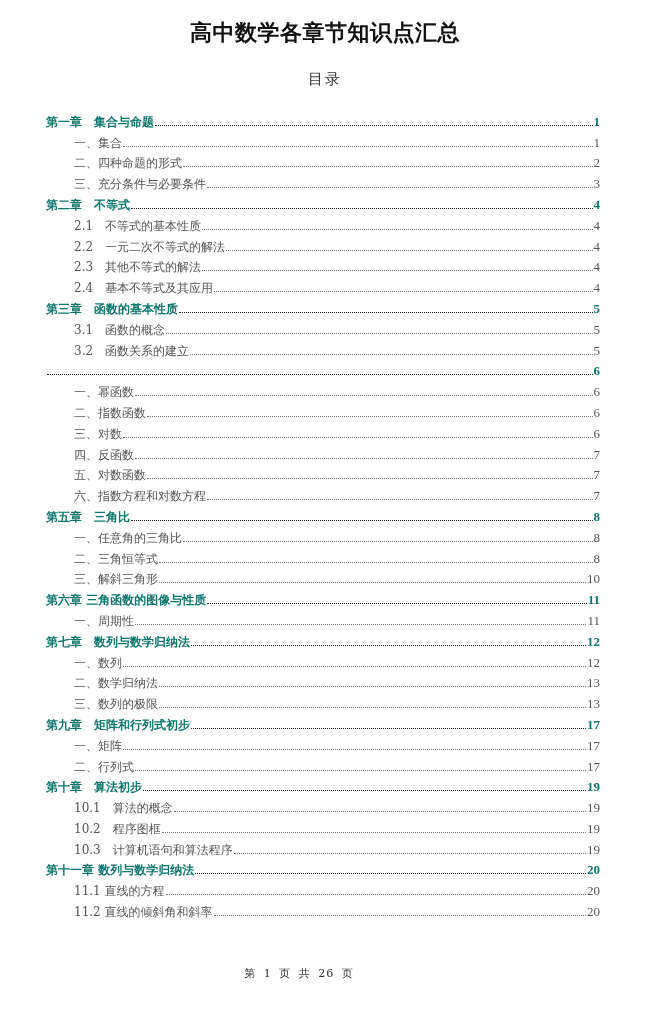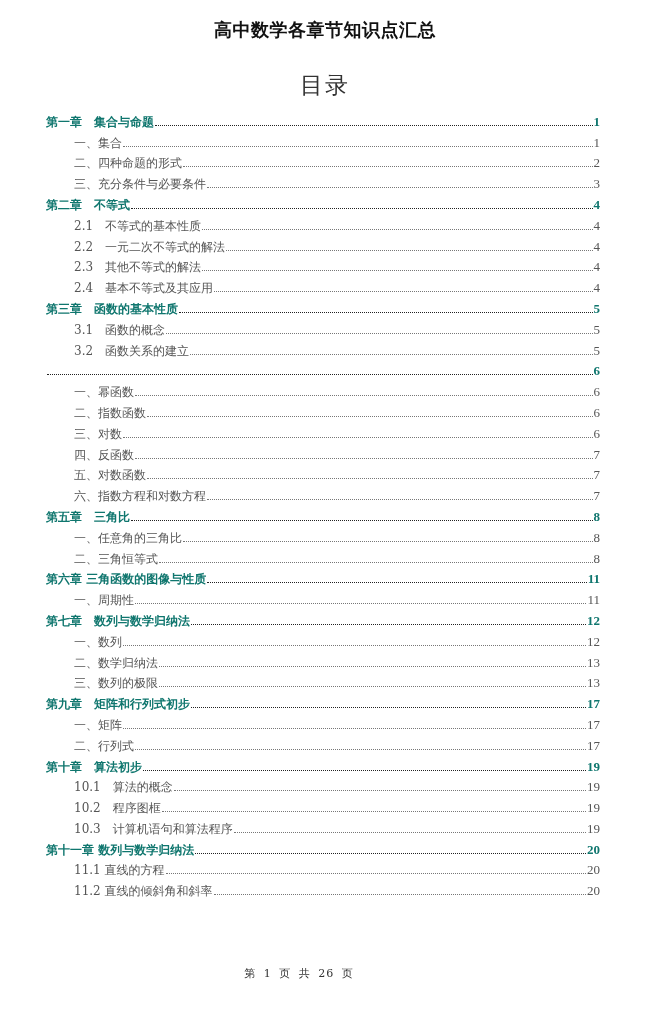--- a/index.html
+++ b/index.html
@@ -1,22 +1,22 @@
 <!DOCTYPE html>
 <html><head>
 <meta charset="utf-8">
 <style>
   html, body { margin: 0; padding: 0; background: #ffffff; }
   body { width: 650px; height: 1011px; position: relative; overflow: hidden;
          font-family: "DejaVu Serif", "Liberation Serif", serif; color: #222; }
   .title { position: absolute; top: 18px; left: 0; width: 650px; text-align: center;
            font-family: "DejaVu Sans", "Liberation Sans", sans-serif; font-weight: bold;
-           font-size: 18px; color: #111; letter-spacing: 0.5px; }
+           font-size: 22px; color: #111; letter-spacing: 0.5px; }
   .subtitle { position: absolute; top: 70px; left: 0; width: 650px; text-align: center;
-              font-size: 23px; color: #333; letter-spacing: 2px; }
+              font-size: 15px; color: #333; letter-spacing: 2px; }
   .toc { position: absolute; top: 108px; left: 46px; width: 554px; }
   .row { height: 20.8px; display: flex; align-items: flex-end; font-size: 12px; line-height: 14px; }
   .row.chapter { font-family: "DejaVu Sans", "Liberation Sans", sans-serif; font-weight: bold; color: #0f766e; justify-content: space-between; }
   .row.section { color: #555; padding-left: 28px; }
   .row .label { white-space: pre; flex: 0 0 auto; }
   .row .leader { flex: 1 1 auto; margin: 0 1px 3px 1px; border-bottom: 1.2px dotted #777; height: 0; }
   .row.chapter .leader { border-bottom: 1.6px dotted #222; }
   .row .page { flex: 0 0 auto; font-family: "Liberation Serif", serif; font-size: 13px; }
   .row.chapter .page { font-weight: bold; }
   .footer { position: absolute; top: 966px; left: 0; width: 598px; text-align: center;
@@ -131,20 +131,25 @@
     <div class="row section">
       <span class="label">一、任意角的三角比</span>
       <span class="leader"></span>
       <span class="page">8</span>
     </div>
     <div class="row section">
       <span class="label">二、三角恒等式</span>
       <span class="leader"></span>
       <span class="page">8</span>
     </div>
+    <div class="row section">
+      <span class="label">三、解斜三角形</span>
+      <span class="leader"></span>
+      <span class="page">10</span>
+    </div>
     <div class="row chapter">
       <span class="label">第六章 三角函数的图像与性质</span>
       <span class="leader"></span>
       <span class="page">11</span>
     </div>
     <div class="row section">
       <span class="label">一、周期性</span>
       <span class="leader"></span>
       <span class="page">11</span>
     </div>

